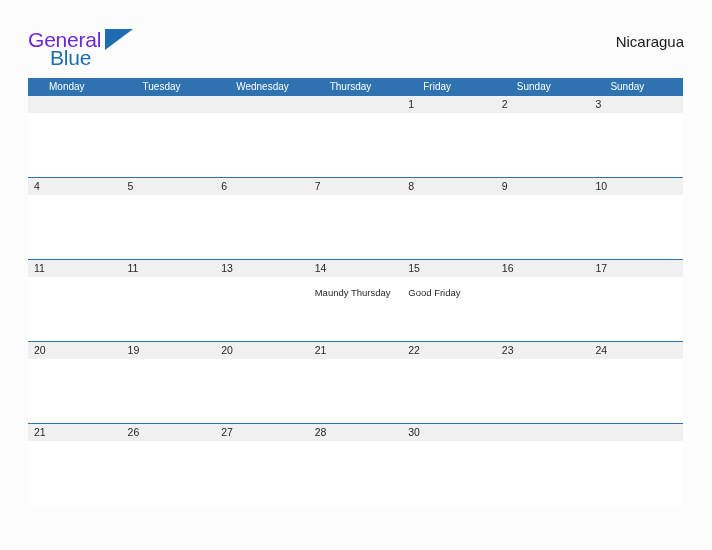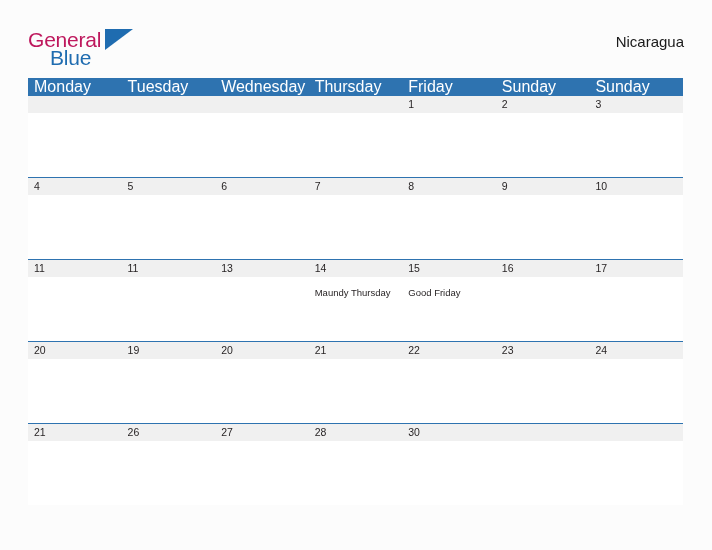--- a/index.html
+++ b/index.html
@@ -37,21 +37,21 @@
     top: 6px;
     width: 120px;
     height: 42px;
   }
   .logo-general {
     position: absolute;
     left: 0;
     top: 0;
     font-size: 21px;
     letter-spacing: -0.2px;
-    color: #be185d;
+    color: #6d28d9;
     font-family: "Liberation Sans", sans-serif;
     text-align: right;
   }
   .logo-blue {
     position: absolute;
     left: 22px;
     top: 18px;
     font-size: 21px;
     letter-spacing: -0.2px;
     color: #1f6cb0;
@@ -98,23 +98,23 @@
   }
 
   .weekday-row {
     display: flex;
     background: #2e73b0;
     height: 18px;
   }
   .weekday-cell {
     width: 93.57px;
     box-sizing: border-box;
-    padding-left: 6px;
+    padding-left: 21px;
     color: #ffffff;
-    font-size: 16px;
+    font-size: 10px;
     line-height: 18px;
     font-family: "Liberation Sans", sans-serif;
     white-space: nowrap;
     overflow: hidden;
   }
 
   .week-row {
     position: relative;
     height: 81px;
     border-top: 1px solid #2e73b0;

